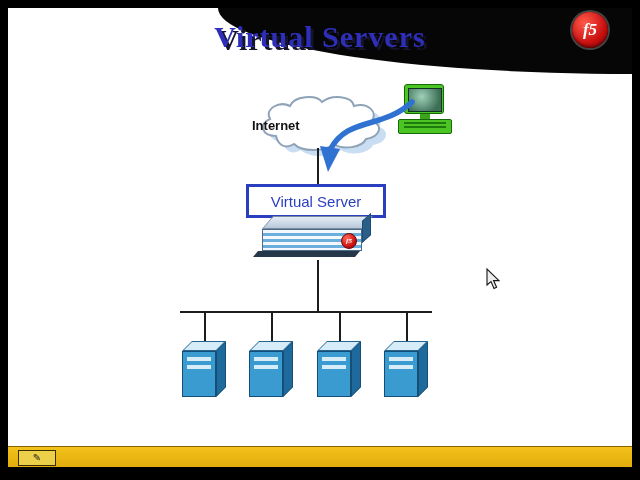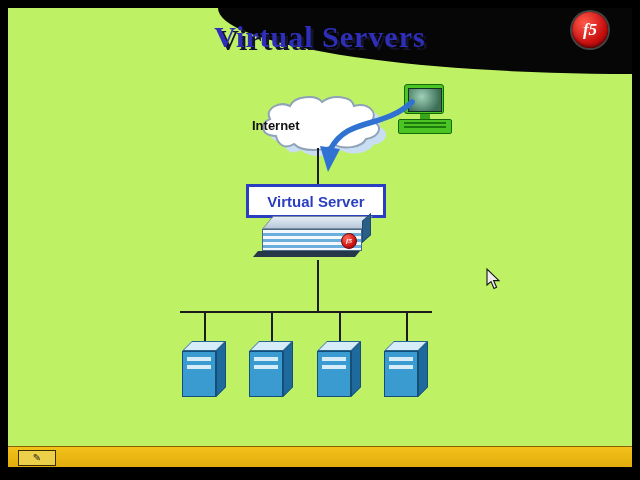--- a/index.html
+++ b/index.html
@@ -8,21 +8,21 @@
     background:#000;
     position:relative;
     overflow:hidden;
     font-family:"Liberation Sans", sans-serif;
   }
 
   
   .slide {
     position:absolute; left:8px; top:8px;
     width:624px; height:438px;
-    background:#bef264;
+    background:#ffffff;
     overflow:hidden;
   }
 
   
   .swoosh {
     position:absolute; left:210px; top:0;
     width:414px; height:66px;
     background:#060606;
     border-bottom-left-radius:100% 100%;
   }
@@ -83,21 +83,21 @@
   .connector { position:absolute; background:var(--line-color); }
   .line-cloud-box { left:309px; top:140px; width:2px; height:38px; }
   .line-appl-bus  { left:309px; top:252px; width:2px; height:53px; }
   .bus-line       { left:172px; top:303px; width:252px; height:2px; }
 
   
   .vs-box {
     position:absolute; left:238px; top:176px; width:140px; height:34px;
     background:#fff; border:3px solid var(--box-blue); box-sizing:border-box;
     display:flex; align-items:center; justify-content:center;
-    font-weight:bold; font-size:15px; color:var(--box-blue);
+    font-weight:normal; font-size:15px; color:var(--box-blue);
   }
 
   
   .appliance { position:absolute; left:246px; top:206px; width:120px; height:48px; }
   .appl-top {
     position:absolute; left:8px; top:2px; width:100px; height:13px;
     background:linear-gradient(#e4ecf4, #b8c8da); border:1px solid #7a8ba0;
     transform:skewX(-40deg); transform-origin:0 100%; box-sizing:border-box;
   }
   .appl-side {

